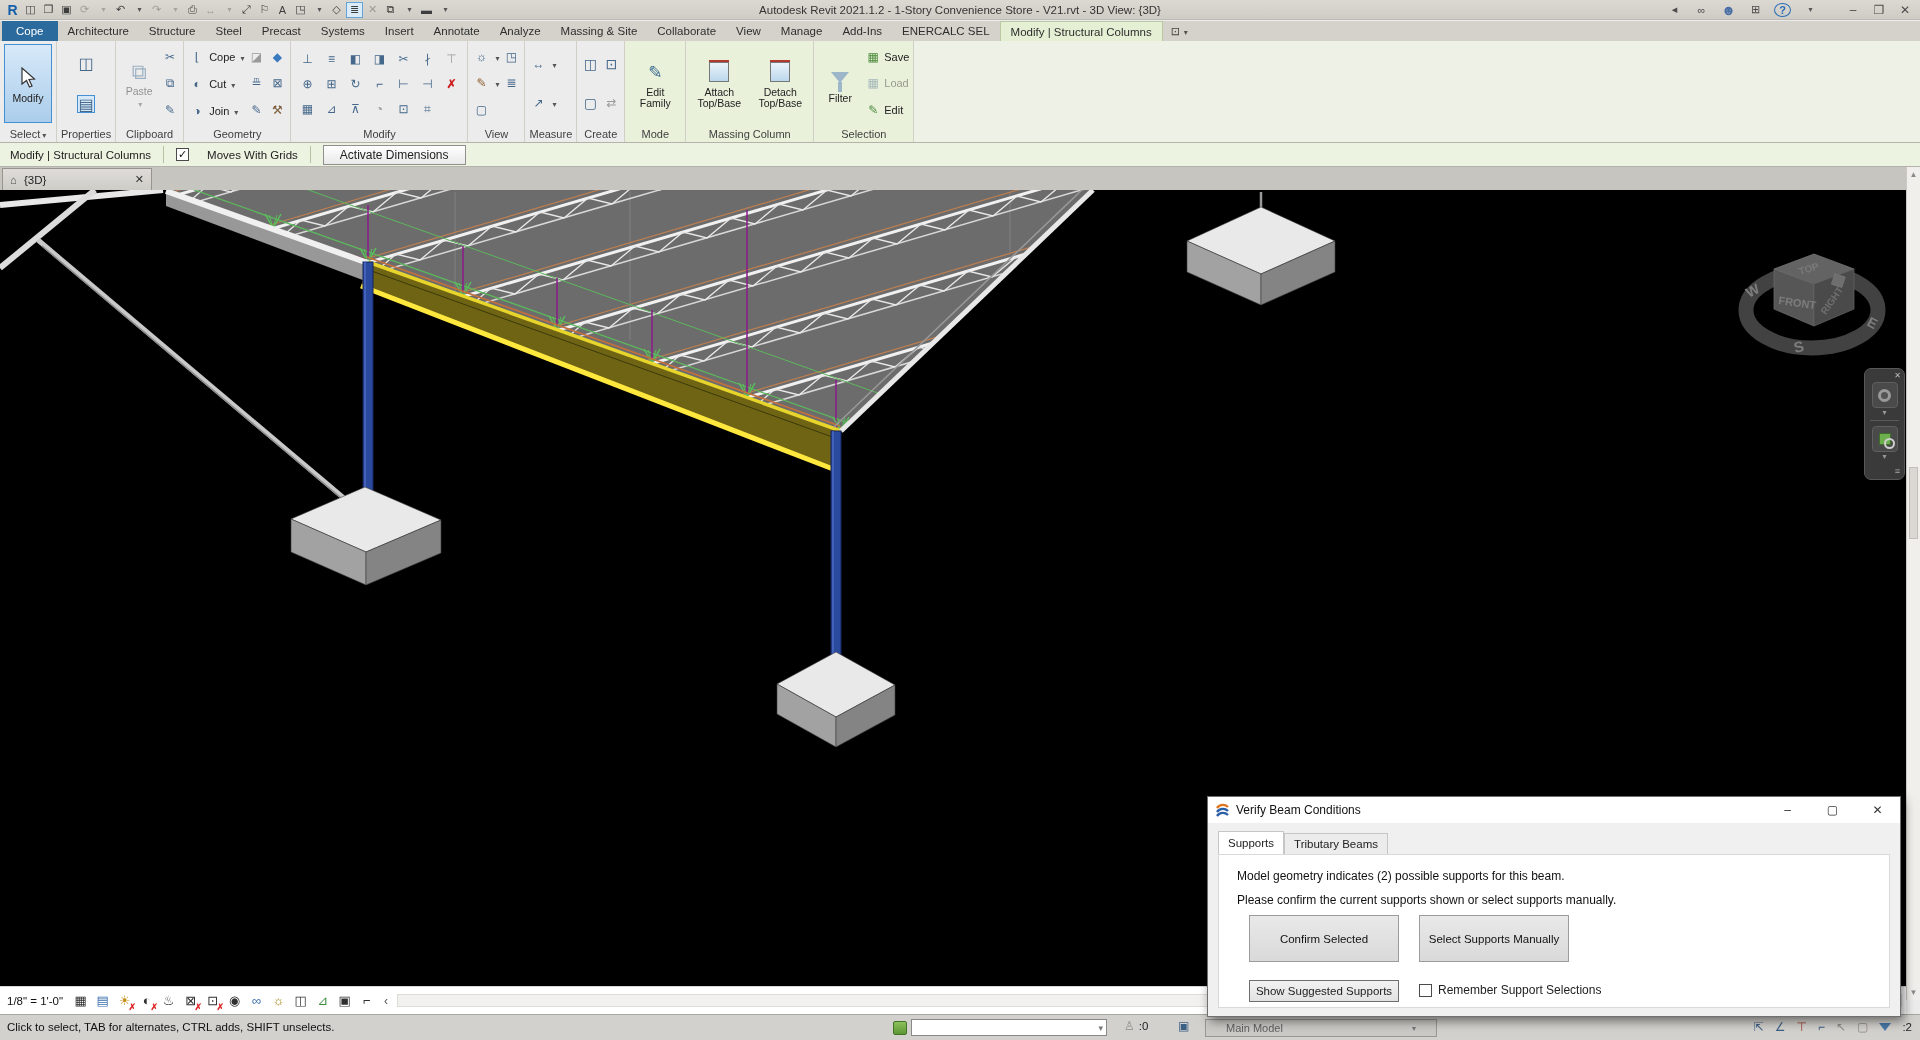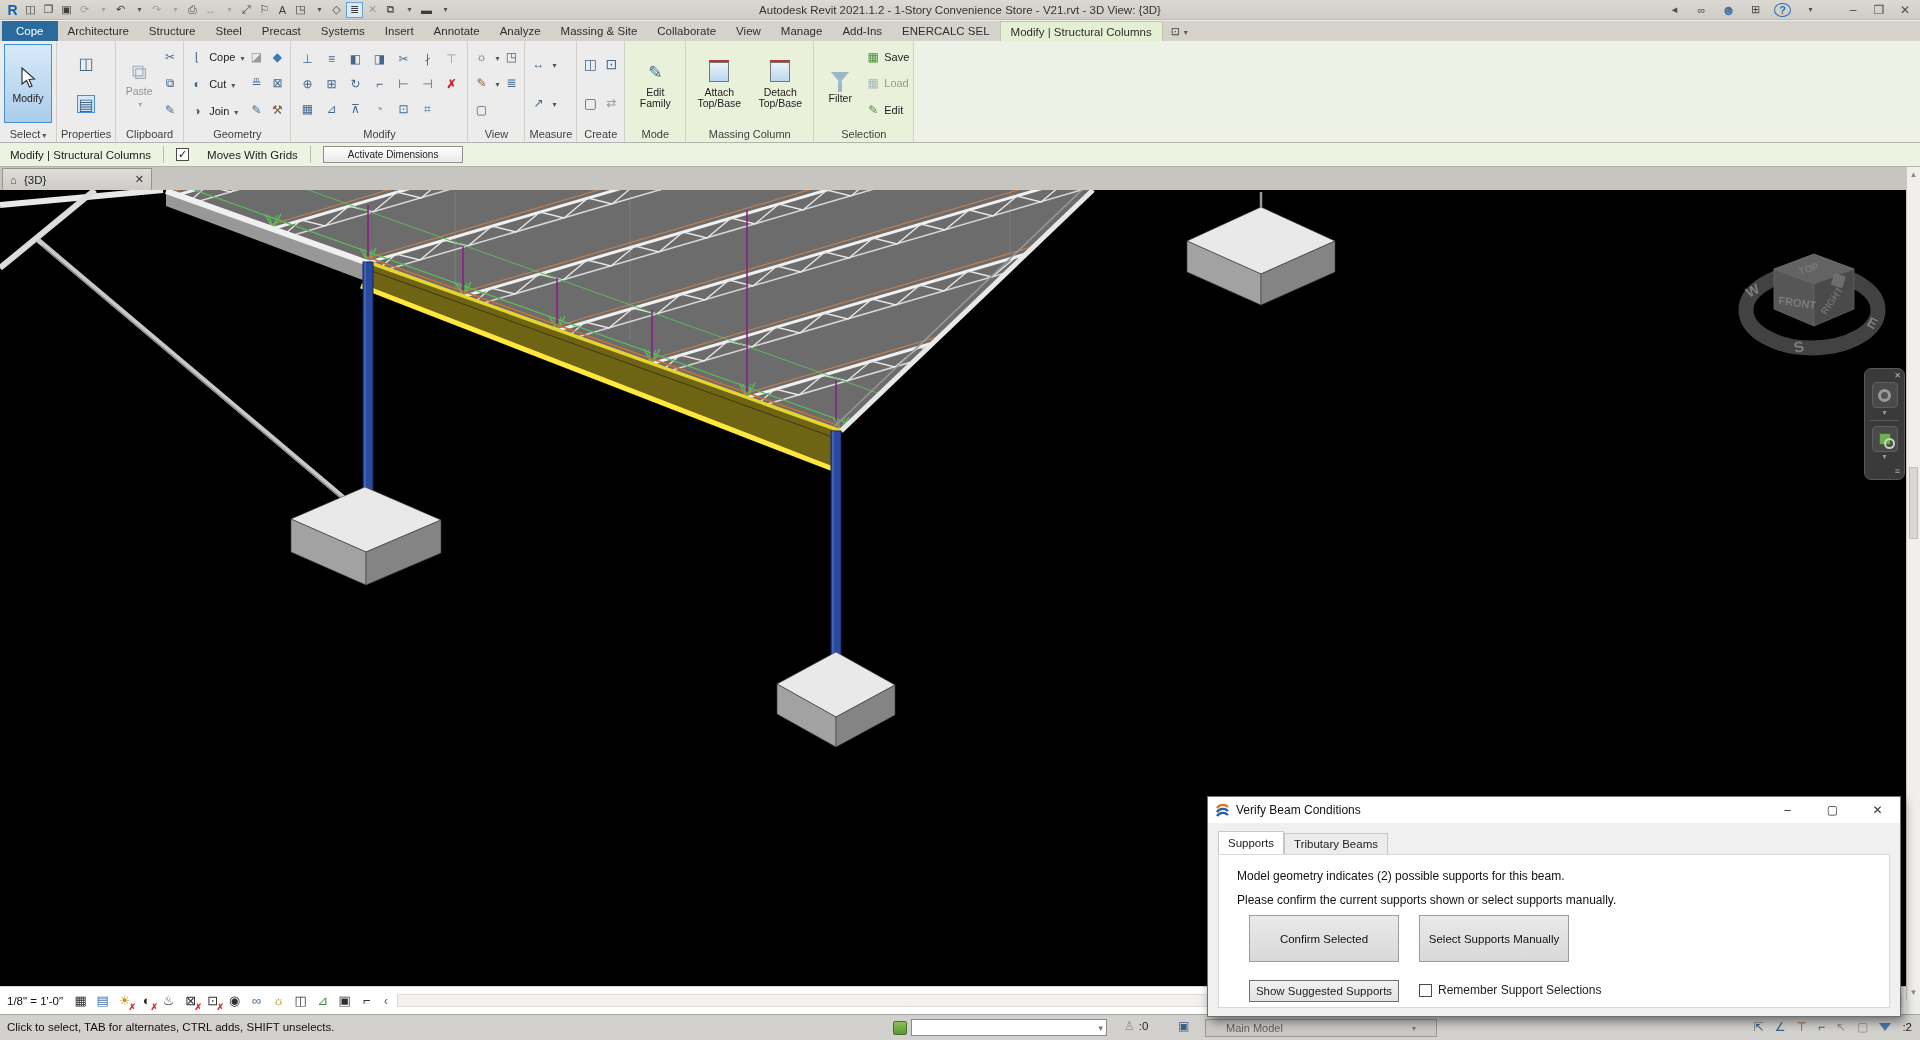--- a/index.html
+++ b/index.html
@@ -46,21 +46,21 @@
   .stackbtns .grow .si{width:16px;height:15px}
   .funnel{width:0;height:0;border-left:9px solid transparent;border-right:9px solid transparent;border-top:11px solid #9db6c9;position:relative}
   .funnel::after{content:"";position:absolute;left:-2px;top:-1px;width:4px;height:10px;background:#9db6c9}
   .attach-ic{width:20px;height:20px;border:1px solid #777;background:linear-gradient(#eaf3fa,#bcd8ec);position:relative;display:flex;align-items:center;justify-content:center;font-size:11px;color:#333}
   .attach-ic::before{content:"";position:absolute;top:-3px;left:-1px;right:-1px;height:2px;background:#b03a2e}
   
   .optbar{position:absolute;top:143px;height:24px;left:0;right:0;background:#edf3e1;border-bottom:1px solid #b5b2ab;display:flex;align-items:center;gap:12px;padding-left:10px;font-size:11.5px}
   .optsep{width:1px;height:17px;background:#b6c1a4}
   .cbrow{display:flex;align-items:center;gap:18px}
   .cb{width:13px;height:13px;border:1px solid #4a4a4a;background:#fff;display:inline-flex;align-items:center;justify-content:center;font-size:11px;color:#111}
-  .optbtn{background:linear-gradient(#ffffff,#e9e9e9);border:1px solid #8f8f8f;padding:2px 24px;font-size:10px}
+  .optbtn{background:linear-gradient(#ffffff,#e9e9e9);border:1px solid #8f8f8f;padding:2px 16px;font-size:12px}
   
   .viewtabs{position:absolute;top:167px;height:23px;left:0;right:0;background:#c7c5c0;display:flex;align-items:flex-end;padding-left:2px}
   .vtab{height:22px;width:150px;background:linear-gradient(#dedcd8,#ceccc7);border:1px solid #97948d;border-bottom:none;display:flex;align-items:center;gap:7px;padding:0 7px;font-size:11.5px}
   .vtab .x{margin-left:auto;color:#333;font-size:11px}
   .vt-up{position:absolute;right:2px;top:4px;color:#666;font-size:9px}
   
   .viewport{position:absolute;top:190px;height:796px;left:0;right:0;background:#000}
   .navbar{position:absolute;left:1864px;top:368px;width:41px;height:112px;background:#3a3a3a;border:1px solid #585858;border-radius:7px;display:flex;flex-direction:column;align-items:center;padding:3px 0;z-index:3}
   .nb-close{align-self:flex-end;margin-right:3px;color:#bbb;font-size:8px;line-height:8px}
   .nb-btn{width:26px;height:26px;background:#4a4a4a;border:1px solid #5f5f5f;border-radius:4px;display:flex;align-items:center;justify-content:center;margin-top:2px}

